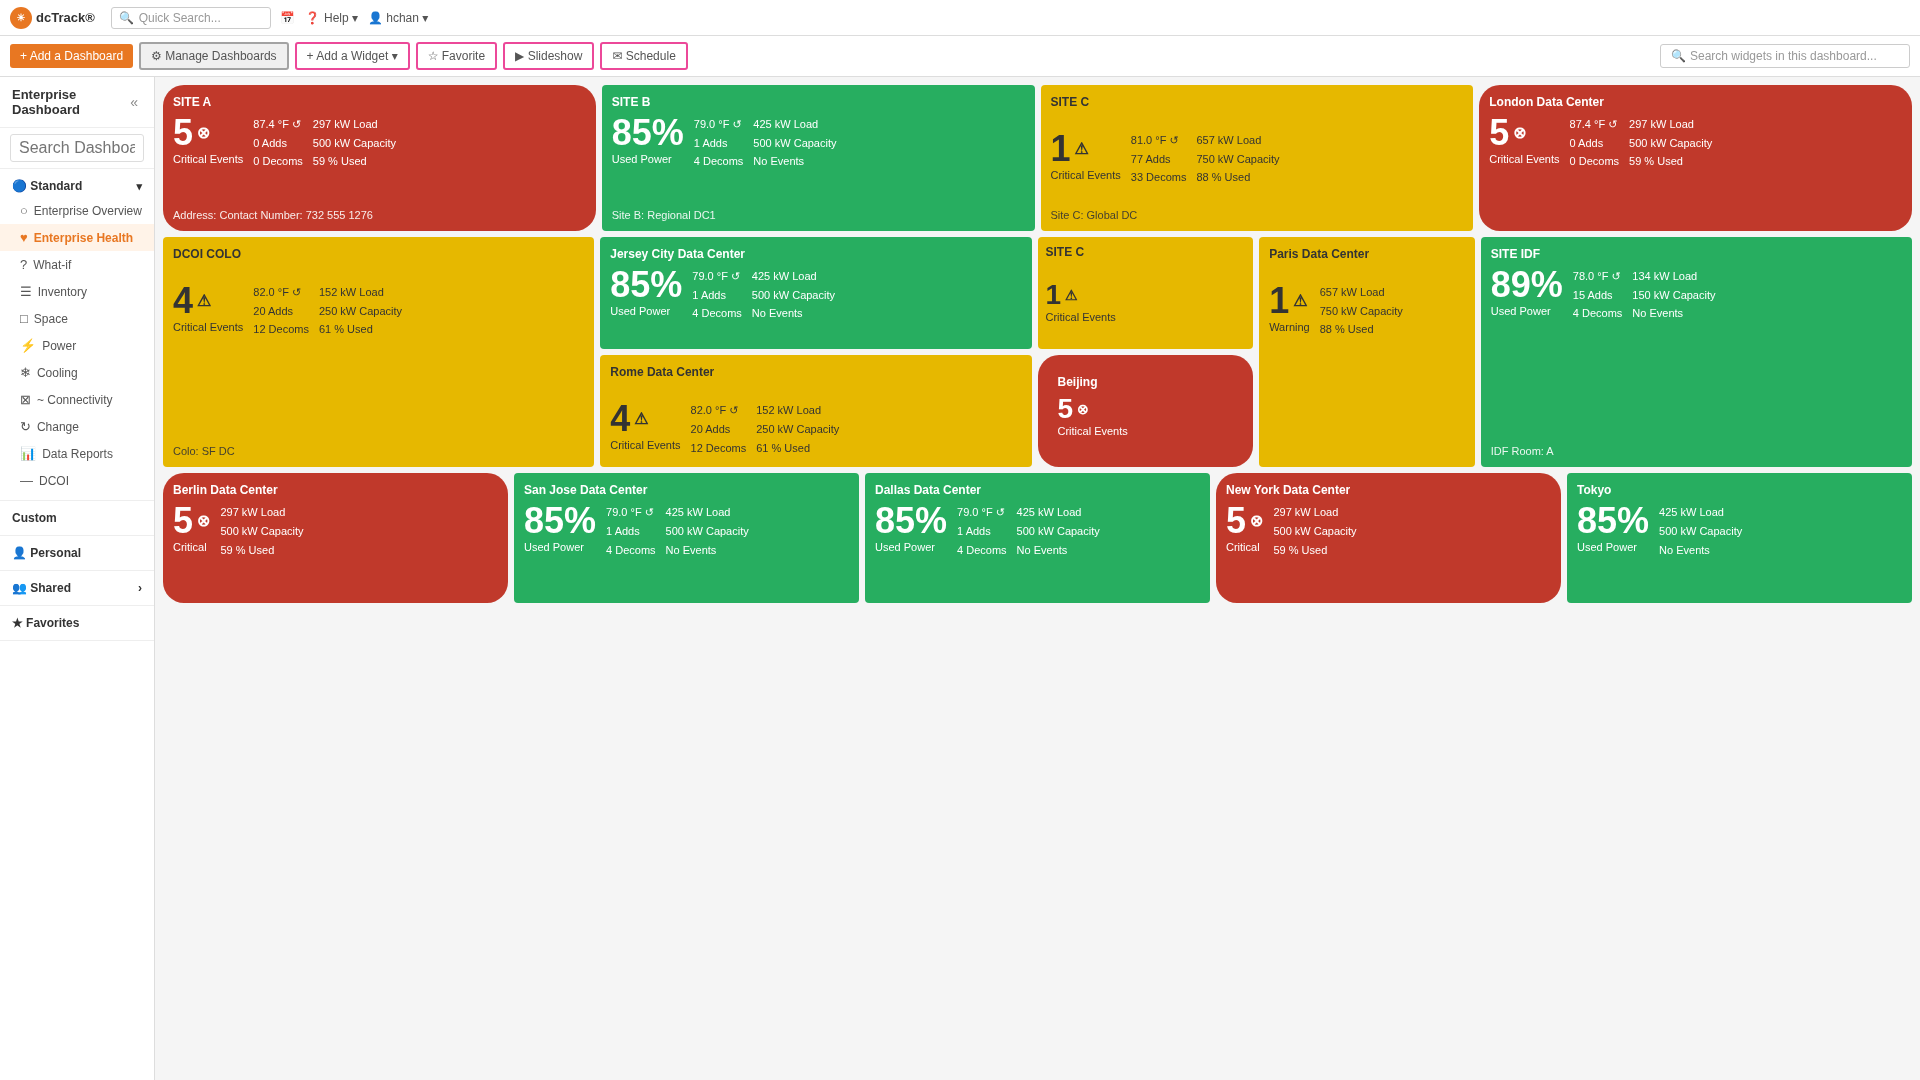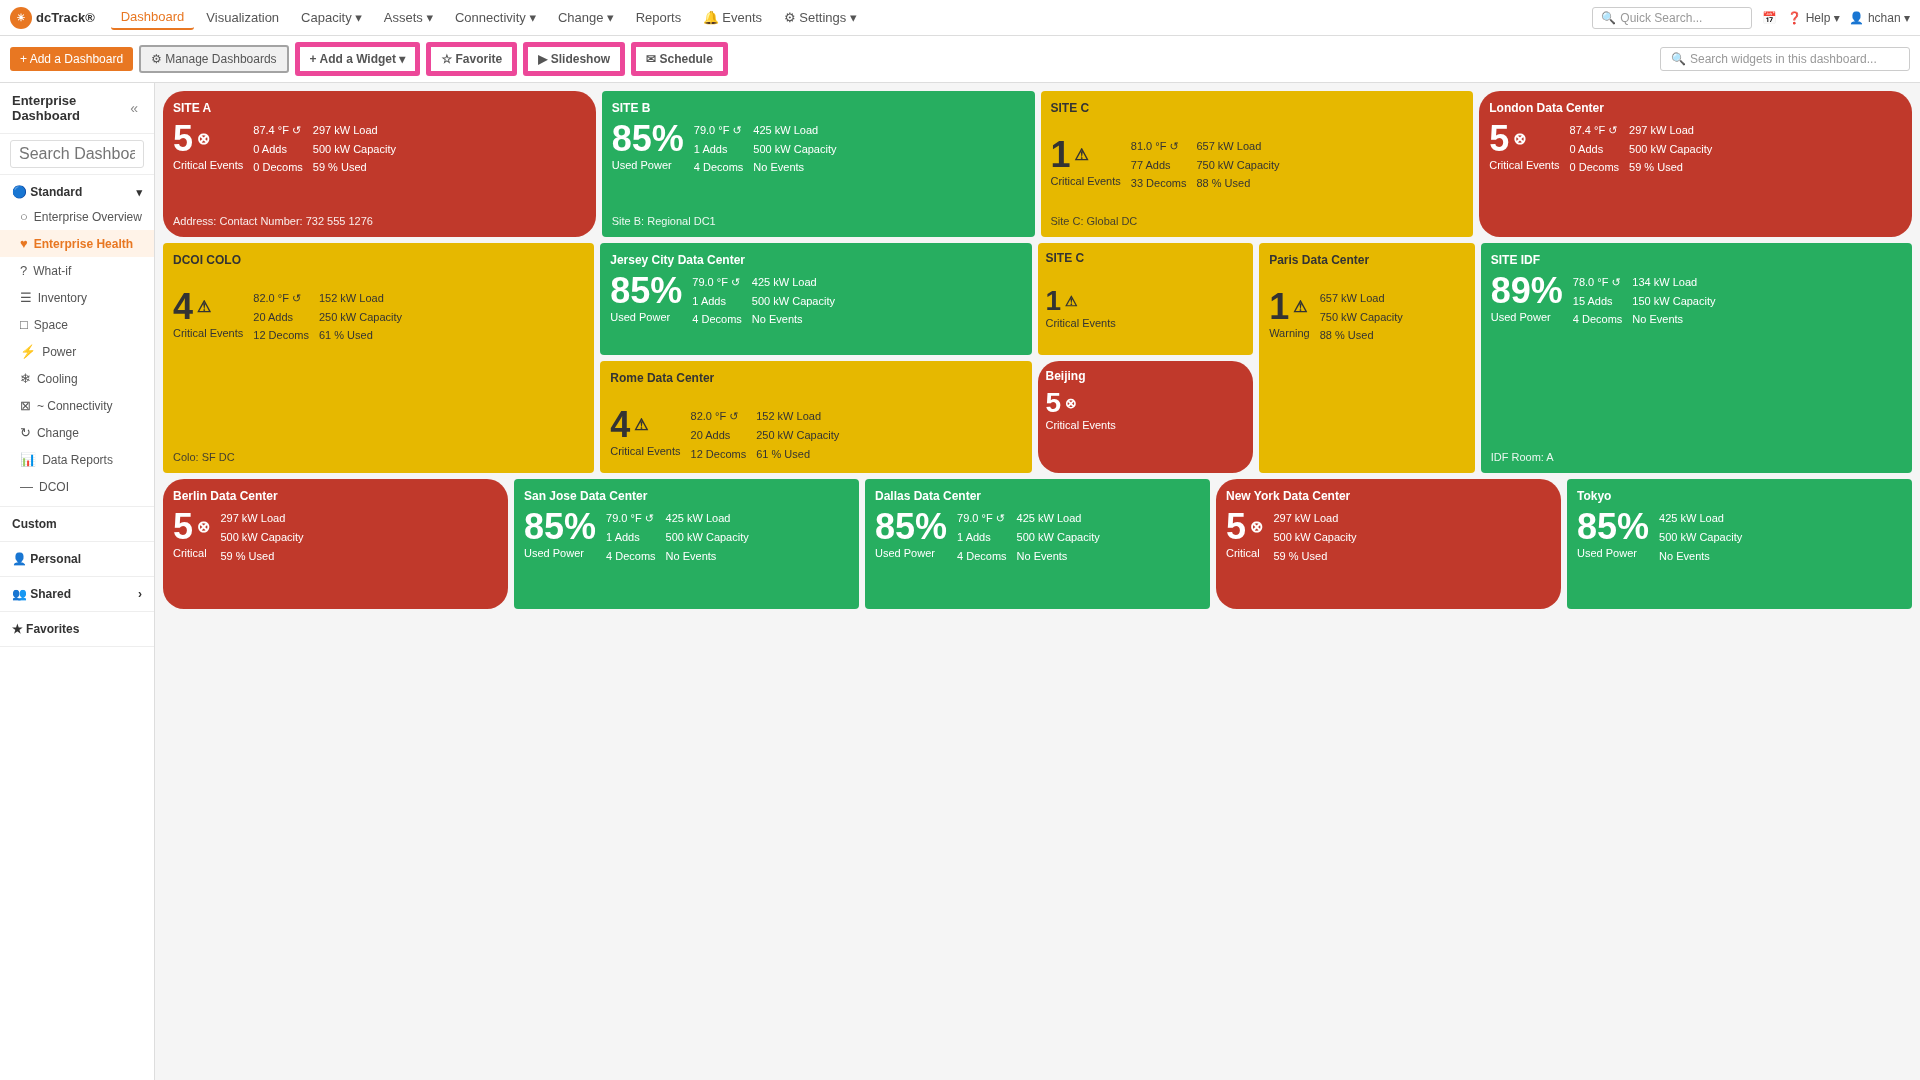--- a/index.html
+++ b/index.html
@@ -62,21 +62,21 @@
     .btn {
       padding: 5px 10px;
       border: none;
       border-radius: 3px;
       cursor: pointer;
       font-size: 12px;
       display: flex; align-items: center; gap: 4px;
     }
     .btn-orange { background: #e87722; color: white; }
     .btn-gray { background: #f0f0f0; color: #555; border: 2px solid #a3a3a3; }
-    .btn-outline { background: #fff; color: #555; border: 5px solid #ec4899; font-weight: bold; }
+    .btn-outline { background: #fff; color: #555; border: 2px solid #ec4899; }
     .search-widget {
       margin-left: auto;
       border: 1px solid #ccc;
       border-radius: 3px;
       padding: 4px 10px;
       width: 250px;
       font-size: 12px;
       color: #999;
       display: flex; align-items: center; gap: 4px;
     }
@@ -180,31 +180,20 @@
 </head>
 <body>
 
 <nav class="top-nav">
   <div class="brand">
     <div class="brand-logo">
       <span>☀</span>
     </div>
     <span class="brand-text">dcTrack®</span>
   </div>
-  <div class="nav-items">
-    <div class="nav-item active">Dashboard</div>
-    <div class="nav-item">Visualization</div>
-    <div class="nav-item">Capacity ▾</div>
-    <div class="nav-item">Assets ▾</div>
-    <div class="nav-item">Connectivity ▾</div>
-    <div class="nav-item">Change ▾</div>
-    <div class="nav-item">Reports</div>
-    <div class="nav-item"><span style="color:#e87722">🔔</span> Events</div>
-    <div class="nav-item">⚙ Settings ▾</div>
-  </div>
   <div class="nav-right">
     <div class="search-top">🔍 <span>Quick Search...</span></div>
     <div class="nav-right-item">📅</div>
     <div class="nav-right-item">❓ Help ▾</div>
     <div class="nav-right-item">👤 hchan ▾</div>
   </div>
 </nav>
 
 <div class="toolbar">
   <button class="btn btn-orange">+ Add a Dashboard</button>
@@ -432,21 +421,21 @@
       <div style="display:grid; grid-template-rows: 1fr 1fr; gap:6px;">
         <div class="site-card yellow" style="min-height:auto; padding:8px;">
           <div class="card-title">SITE C</div>
           <div class="card-body">
             <div class="card-metric">
               <div class="card-number" style="font-size:28px;">1 <span style="font-size:14px">⚠</span></div>
               <div class="card-label">Critical Events</div>
             </div>
           </div>
         </div>
-        <div class="site-card red" style="min-height:auto; padding:8px;justify-content:flex-end;">
+        <div class="site-card red" style="min-height:auto; padding:20px;justify-content:flex-end;">
           <div class="card-title">Beijing</div>
           <div class="card-body">
             <div class="card-metric">
               <div class="card-number" style="font-size:28px;">5 <span style="font-size:14px">⊗</span></div>
               <div class="card-label">Critical Events</div>
             </div>
           </div>
         </div>
       </div>
 

